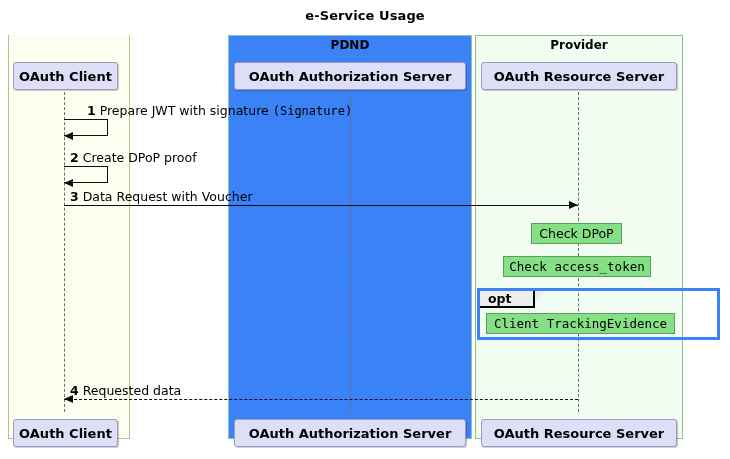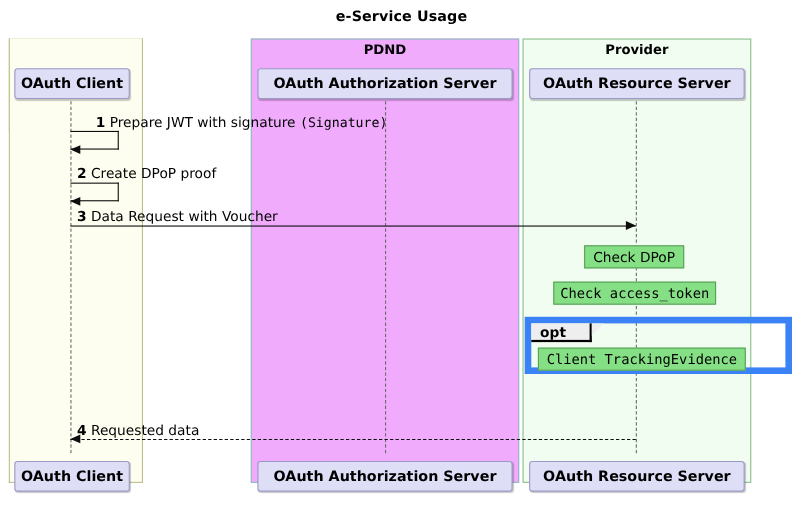--- a/index.html
+++ b/index.html
@@ -35,21 +35,21 @@
   .group-label {
     position: absolute;
     top: 2px;
     width: 100%;
     text-align: center;
     font-size: 12px;
     font-weight: bold;
     color: #000000;
   }
   .g-consumer { background: #FEFEF0; border-color: #BDBD8E; }
-  .g-pdnd     { background: #f0abfc; border-color: #8EBDBD; }
+  .g-pdnd     { background: #3b82f6; border-color: #8EBDBD; }
   .g-provider { background: #F0FDF0; border-color: #8EBD8E; }
 
   
   .participant {
     box-sizing: border-box;
     background: #DEDEF7;
     border: 1px solid #9A9AC7;
     border-radius: 3px;
     display: flex;
     align-items: center;
@@ -113,21 +113,21 @@
     white-space: nowrap;
   }
   .note.mono-note {
     font-family: "DejaVu Sans Mono", "Liberation Mono", monospace;
     font-size: 12.5px;
   }
 
   
   .frag {
     box-sizing: border-box;
-    border: 6px solid #3b82f6;
+    border: 3px solid #3b82f6;
     background: transparent;
   }
   .frag-tab {
     box-sizing: border-box;
     background: #EEEEEE;
     border-right: 2px solid #000000;
     border-bottom: 2px solid #000000;
     display: flex;
     align-items: center;
     padding-left: 8px;

